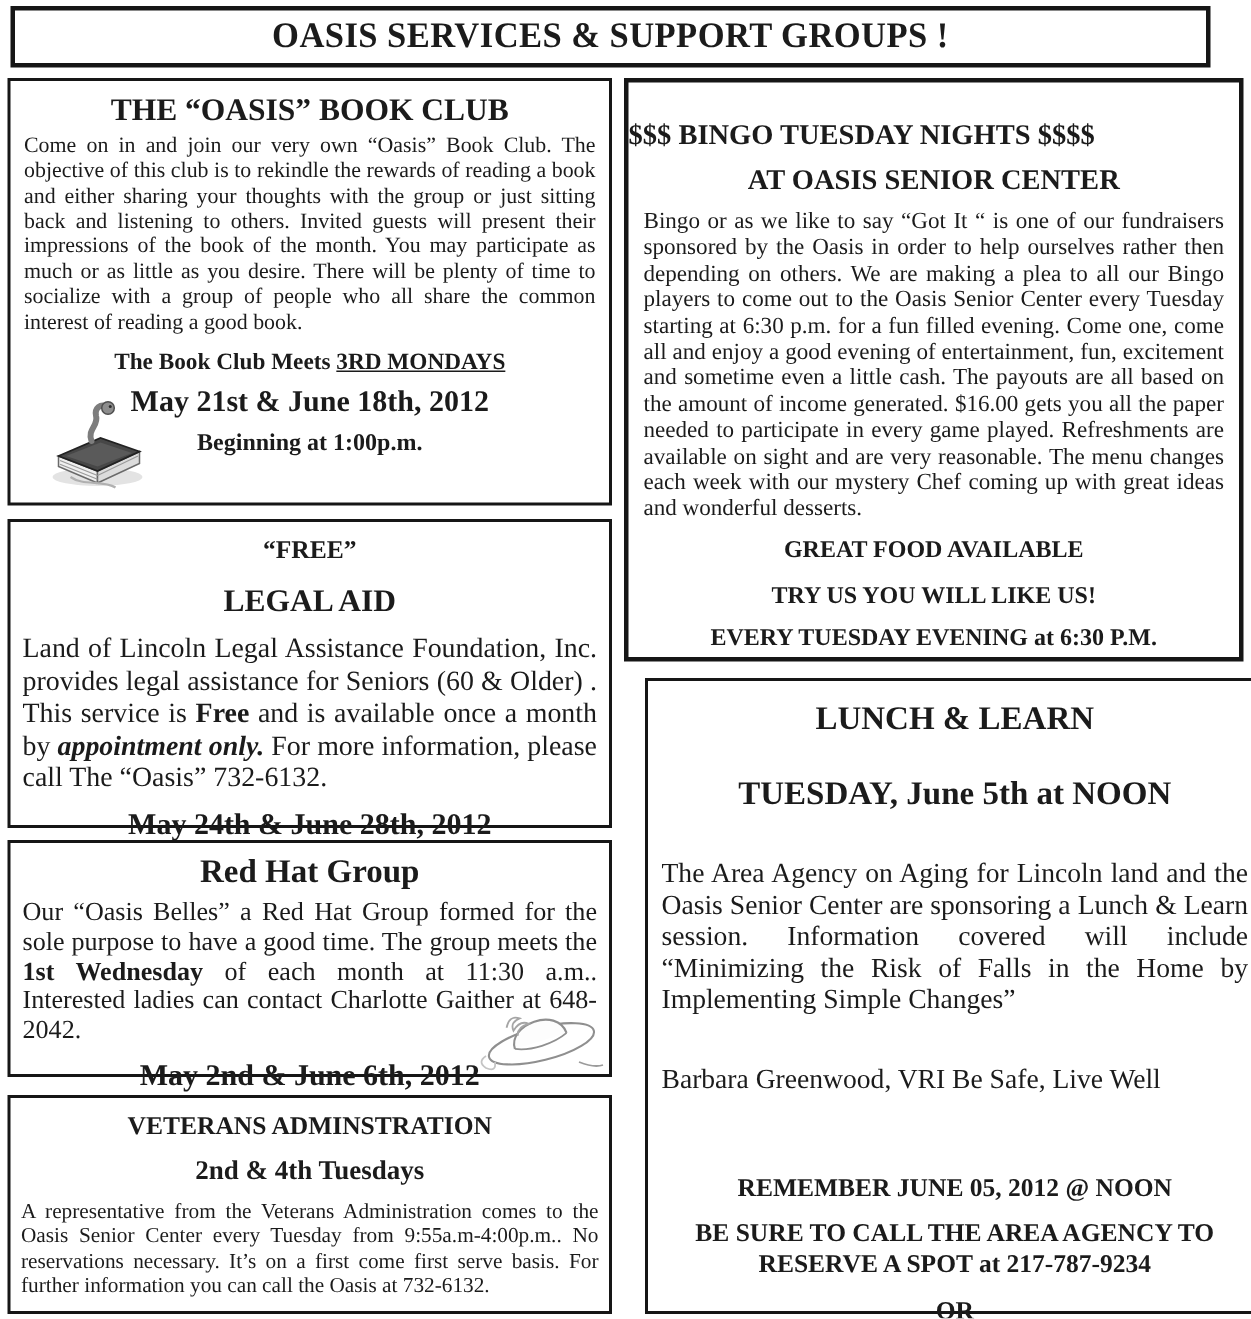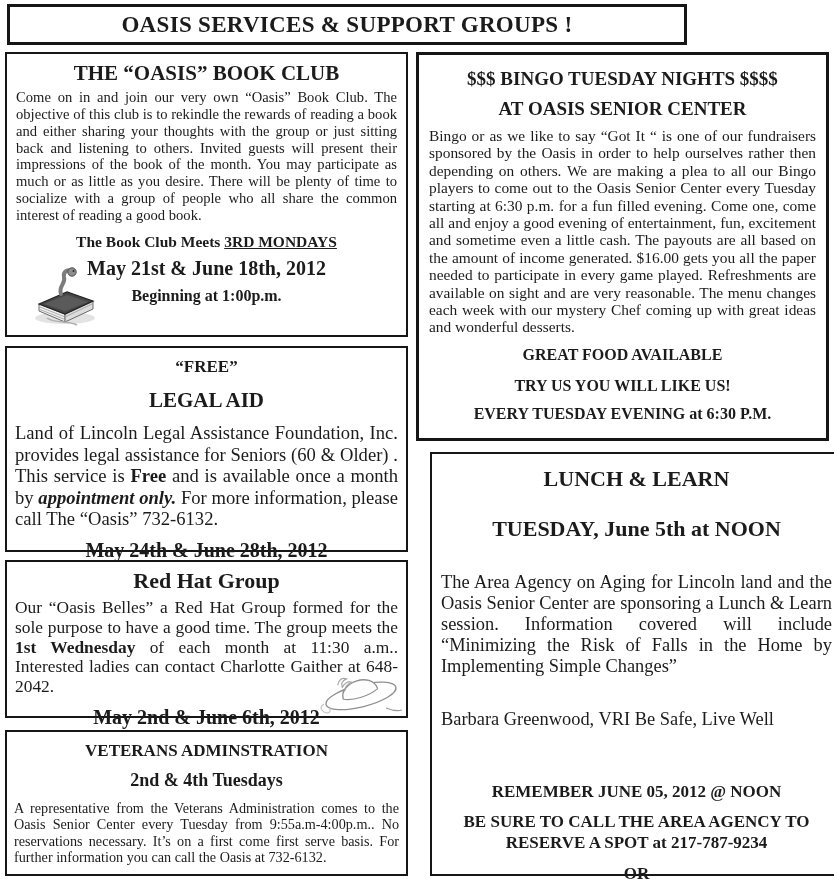--- a/index.html
+++ b/index.html
@@ -37,41 +37,41 @@
   .rh-body{font-size:17.4px;line-height:1.14;padding:0 8px;margin-top:4px;}
   .rh-dates{font-size:20px;font-weight:bold;text-align:center;margin-top:9px;}
   .rh-icon{position:absolute;right:2px;top:96px;}
 
   
   .va-title{font-size:17px;font-weight:bold;text-align:center;margin-top:9px;}
   .va-sub{font-size:18px;font-weight:bold;text-align:center;margin-top:9px;}
   .va-body{font-size:14.2px;line-height:1.16;padding:0 7px;margin-top:9px;}
 
   
-  .bg-title{font-size:19px;font-weight:bold;text-align:center;margin-top:13px;}
+  .bg-title{font-size:19px;font-weight:bold;margin-top:25px;}
   .bg-sub{font-size:19px;font-weight:bold;text-align:center;margin-top:8px;}
   .bg-body{font-size:15.4px;line-height:1.13;padding:0 10px;margin-top:7px;}
   .bg-line{font-size:16px;font-weight:bold;text-align:center;}
   .bg-l1{margin-top:13px;} .bg-l2{margin-top:10px;} .bg-l3{margin-top:10px;}
 
   
   .ll-title{font-size:22px;font-weight:bold;text-align:center;margin-top:12px;}
   .ll-sub{font-size:22px;font-weight:bold;text-align:center;margin-top:24px;}
   .ll-body{font-size:18.4px;line-height:1.14;padding:0 9px;margin-top:30px;}
   .ll-speaker{font-size:18.4px;padding:0 9px;margin-top:32px;}
   .ll-remember{font-size:17px;font-weight:bold;text-align:center;margin-top:52px;}
   .ll-call{font-size:17px;font-weight:bold;text-align:center;margin-top:9px;line-height:1.25;}
   .ll-or{font-size:17px;font-weight:bold;text-align:center;margin-top:11px;}
 </style>
 </head>
 <body>
 
 <div class="page">
 
-  <div class="box thick banner" style="left:7px;top:4px;width:680px;height:41px;">
+  <div class="box thick banner" style="left:7px;top:4px;width:800px;height:41px;">
     <div class="banner-title">OASIS SERVICES &amp; SUPPORT GROUPS !</div>
   </div>
 
   <div class="box" style="left:5px;top:52px;width:403px;height:285px;">
     <div class="bc-title">THE “OASIS” BOOK CLUB</div>
     <div class="bc-body jus">Come on in and join our very own “Oasis” Book Club.  The objective of this club is to rekindle the rewards  of reading a book and either sharing your thoughts with the group or just sitting back and  listening to others.  Invited guests will present their impressions of the book of the month.  You may participate as much or as little as you desire.  There will be plenty of time to socialize with a group of people who all share the common interest of reading a good book.</div>
     <div class="bc-meets"><span>The Book Club  Meets </span><span class="ul">3RD MONDAYS</span></div>
     <div class="bc-dates">May 21st &amp; June 18th, 2012</div>
     <div class="bc-time">Beginning at 1:00p.m.</div>
     <div class="bc-icon">

